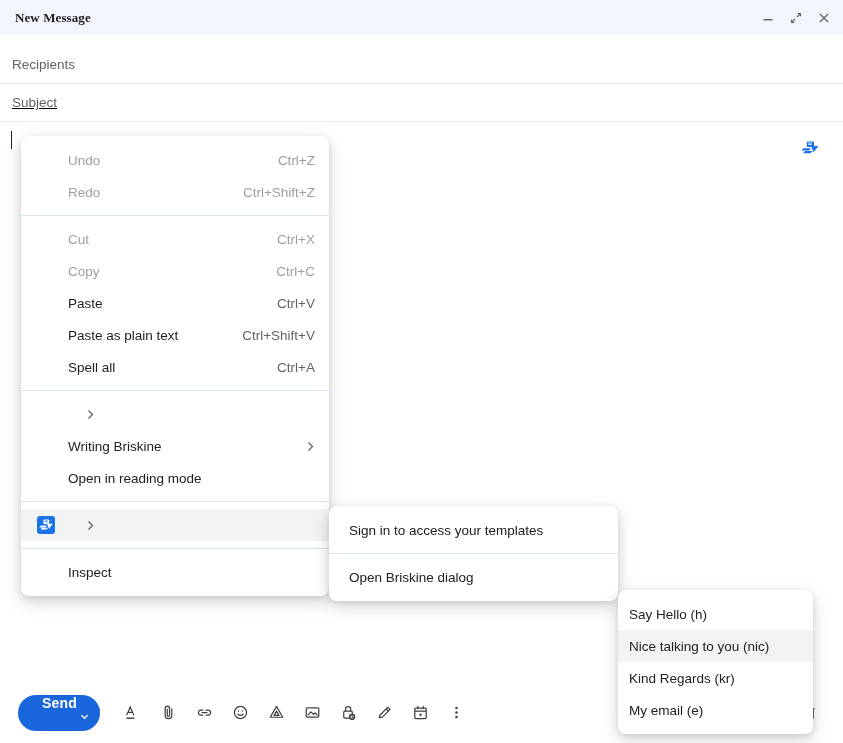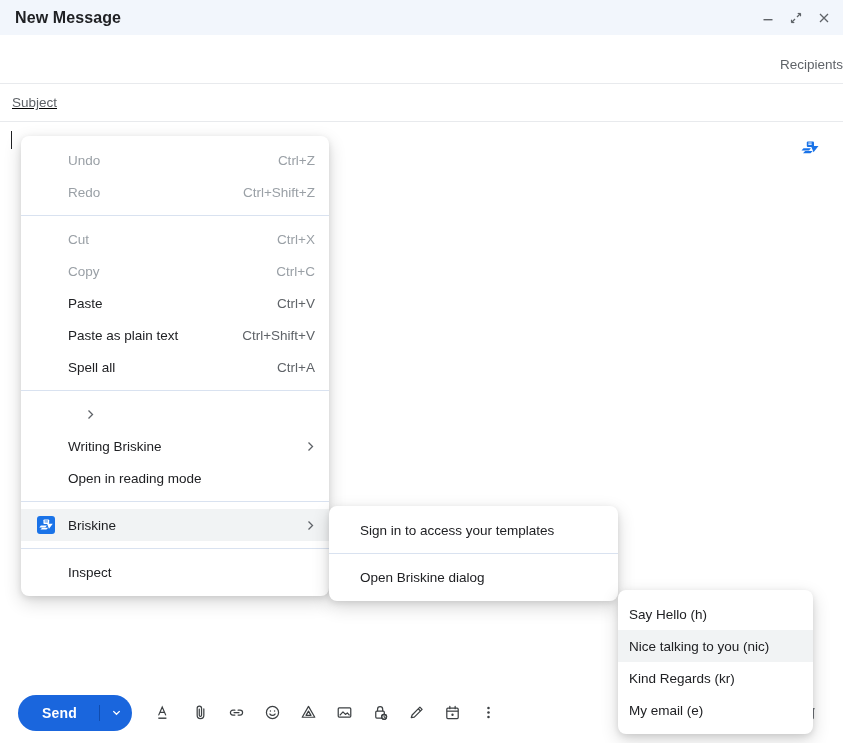--- a/index.html
+++ b/index.html
@@ -25,25 +25,26 @@
     position: absolute;
     top: 0; left: 0;
     width: 843px;
     height: 35px;
     background: #f2f6fc;
     display: flex;
     align-items: center;
     padding: 0 12px 0 15px;
   }
   .compose-title {
-    font-size: 16px;
+    font-size: 13px;
     font-weight: bold;
     color: #202124;
     letter-spacing: 0.1px;
     flex: 1;
+    font-family: Liberation Serif, serif;
   }
   .win-btns {
     display: flex;
     align-items: center;
     gap: 14px;
     color: #5f6368;
   }
   .win-btn {
     width: 14px; height: 14px;
     display: flex; align-items: center; justify-content: center;
@@ -56,21 +57,21 @@
     position: absolute;
     left: 0;
     width: 843px;
     height: 38px;
     display: flex;
     align-items: center;
     padding-left: 12px;
     border-bottom: 1px solid #e8eaed;
     background: #fff;
   }
-  .field-recipients { top: 46px; justify-content: flex-end; }
+  .field-recipients { top: 46px; }
   .field-subject { top: 84px; text-decoration: underline; }
   .field-label {
     font-size: 13.5px;
     color: #5f6368;
     font-weight: normal;
   }
 
   
   .compose-body {
     position: absolute;
@@ -102,26 +103,27 @@
     left: 0; bottom: 0;
     width: 843px;
     height: 61px;
     background: #fff;
     display: flex;
     align-items: center;
     padding: 0 14px 0 18px;
   }
   .send-group {
     display: flex;
-    align-items: center;
+    align-items: flex-end;
     background: #1a66dd;
     border-radius: 18px;
     height: 36px;
     overflow: hidden;
     cursor: pointer;
+    flex-direction: column;
   }
   .send-main {
     display: flex; align-items: center; justify-content: center;
     padding: 0 22px 0 24px;
     color: #fff;
     font-size: 14px;
     font-weight: bold;
     letter-spacing: 0.2px;
     border-right: 1px solid #0f4cb0;
   }
@@ -180,21 +182,21 @@
   .mi {
     position: relative;
     display: flex;
     align-items: center;
     height: 32px;
     padding: 0 14px 0 47px;
     white-space: nowrap;
     cursor: default;
   }
   .menu-templates .mi { padding-left: 11px; }
-  .menu-briskine .mi { padding-left: 31px; }
+  .menu-briskine .mi { padding-left: 20px; }
   .mi.hl { background: #f1f3f4; }
   .mi-label { flex: 1; color: #202124; }
   .mi.disabled .mi-label, .mi.disabled .mi-accel { color: #9aa0a6; }
   .mi-accel {
     color: #5f6368;
     font-size: 13.5px;
     margin-left: 24px;
   }
   .mi-chevron {
     color: #5f6368;
@@ -416,21 +418,20 @@
         <span class="mi-icon">
           <svg width="18" height="18" viewBox="0 0 24 24">
             <rect x="0" y="0" width="24" height="24" rx="4" fill="#1a73e8"></rect>
             <path d="M3 15.2 L11 15.2 L13.2 12.8 L5.2 12.8 Z" fill="#ffffff"></path>
             <path d="M4.6 18 L12.6 18 L14.9 15.6 L6.9 15.6 Z" fill="#ffffff"></path>
             <path d="M13.4 10.4 L21 10.4 L16 17 Z" fill="#ffffff"></path>
             <rect x="8.6" y="4.6" width="7.6" height="6" rx="1.1" fill="#ffffff"></rect>
             <path d="M10.2 6.4 h4.4 M10.2 8 h4.4" stroke="#1a73e8" stroke-width="0.9"></path>
           </svg>
         </span>
-        <span class="mi-label">Briskine</span>
         <span class="mi-chevron">
           <svg width="9" height="11" viewBox="0 0 9 11" fill="none" stroke="#5f6368" stroke-width="1.3">
             <path d="M2.5 1.5 L6.5 5.5 L2.5 9.5"></path>
           </svg>
         </span>
       </div>
       <div class="menu-sep"></div>
       <div class="mi">
         <span class="mi-label">Inspect</span>
       </div>

